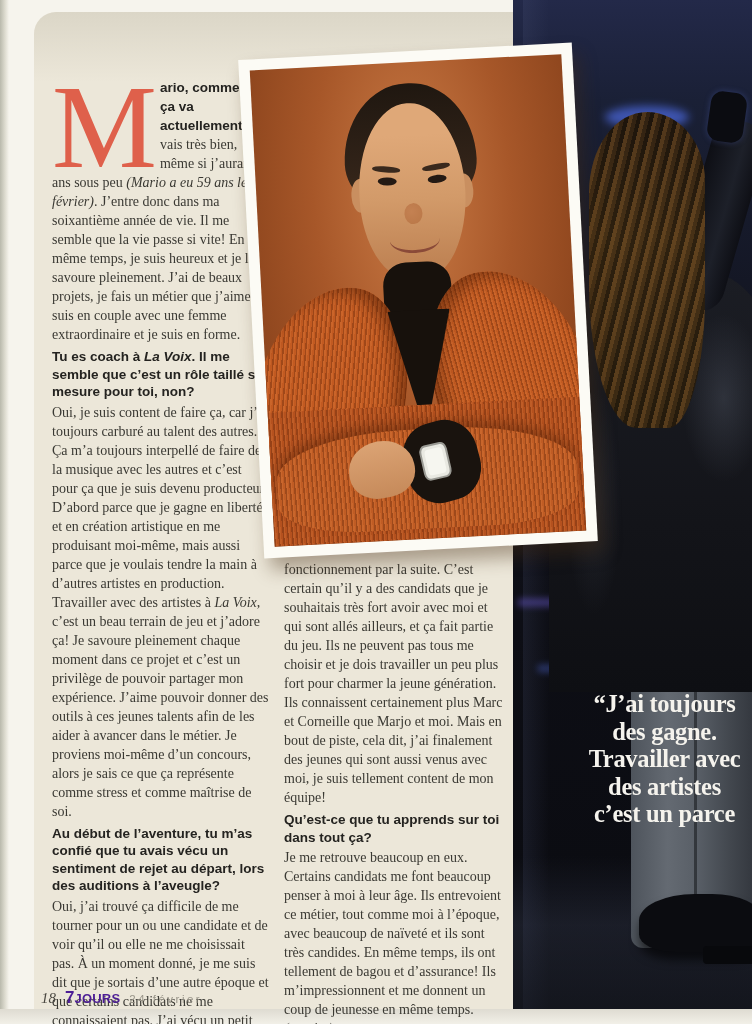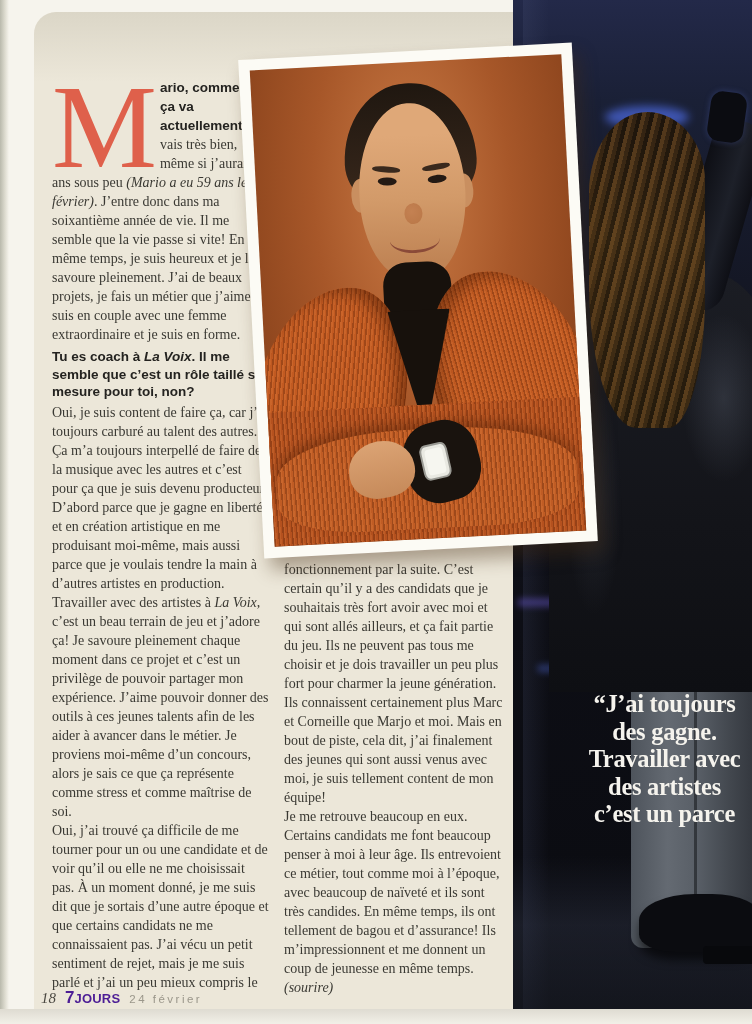--- a/index.html
+++ b/index.html
@@ -175,25 +175,27 @@
     <div class="p-cuff"></div>
     <div class="p-hand"></div>
     <div class="p-watch"></div>
   </div>
 </div>
 
 <div class="col col1">
   <p class="apara"><span class="dropcap">M</span><span class="qinline">ario, comment ça va actuellement? </span><span>Je vais très bien, même si j’aurai 59 ans sous peu </span><span class="it">(Mario a eu 59 ans le 1ᵉʳ février)</span><span>. J’entre donc dans ma soixantième année de vie. Il me semble que la vie passe si vite! En même temps, je suis heureux et je la savoure pleinement. J’ai de beaux projets, je fais un métier que j’aime, je suis en couple avec une femme extraordinaire et je suis en forme.</span></p>
   <p class="qpara"><span>Tu es coach à </span><span class="it">La Voix</span><span>. Il me semble que c’est un rôle taillé sur mesure pour toi, non?</span></p>
   <p class="apara"><span>Oui, je suis content de faire ça, car j’ai toujours carburé au talent des autres. Ça m’a toujours interpellé de faire de la musique avec les autres et c’est pour ça que je suis devenu producteur. D’abord parce que je gagne en liberté et en création artistique en me produisant moi-même, mais aussi parce que je voulais tendre la main à d’autres artistes en production. Travailler avec des artistes à </span><span class="it">La Voix</span><span>, c’est un beau terrain de jeu et j’adore ça! Je savoure pleinement chaque moment dans ce projet et c’est un privilège de pouvoir partager mon expérience. J’aime pouvoir donner des outils à ces jeunes talents afin de les aider à avancer dans le métier. Je proviens moi-même d’un concours, alors je sais ce que ça représente comme stress et comme maîtrise de soi.</span></p>
+  <p class="qpara">Au début de l’aventure, tu m’as confié que tu avais vécu un sentiment de rejet au départ, lors des auditions à l’aveugle?</p>
   <p class="apara">Oui, j’ai trouvé ça difficile de me tourner pour un ou une candidate et de voir qu’il ou elle ne me choisissait pas. À un moment donné, je me suis dit que je sortais d’une autre époque et que certains candidats ne me connaissaient pas. J’ai vécu un petit sentiment de rejet, mais je me suis parlé et j’ai un peu mieux compris le</p>
 </div>
 
 <div class="col col2">
   <p class="apara">fonctionnement par la suite. C’est certain qu’il y a des candidats que je souhaitais très fort avoir avec moi et qui sont allés ailleurs, et ça fait partie du jeu. Ils ne peuvent pas tous me choisir et je dois travailler un peu plus fort pour charmer la jeune génération. Ils connaissent certainement plus Marc et Corneille que Marjo et moi. Mais en bout de piste, cela dit, j’ai finalement des jeunes qui sont aussi venus avec moi, je suis tellement content de mon équipe!</p>
+  <p class="qpara">Qu’est-ce que tu apprends sur toi dans tout ça?</p>
   <p class="apara"><span>Je me retrouve beaucoup en eux. Certains candidats me font beaucoup penser à moi à leur âge. Ils entrevoient ce métier, tout comme moi à l’époque, avec beaucoup de naïveté et ils sont très candides. En même temps, ils ont tellement de bagou et d’assurance! Ils m’impressionnent et me donnent un coup de jeunesse en même temps. </span><span class="it">(sourire)</span></p>
 </div>
 
 <div class="quote">
   <div>“J’ai toujours</div>
   <div>des gagne.</div>
   <div>Travailler avec</div>
   <div>des artistes</div>
   <div>c’est un parce</div>
 </div>

